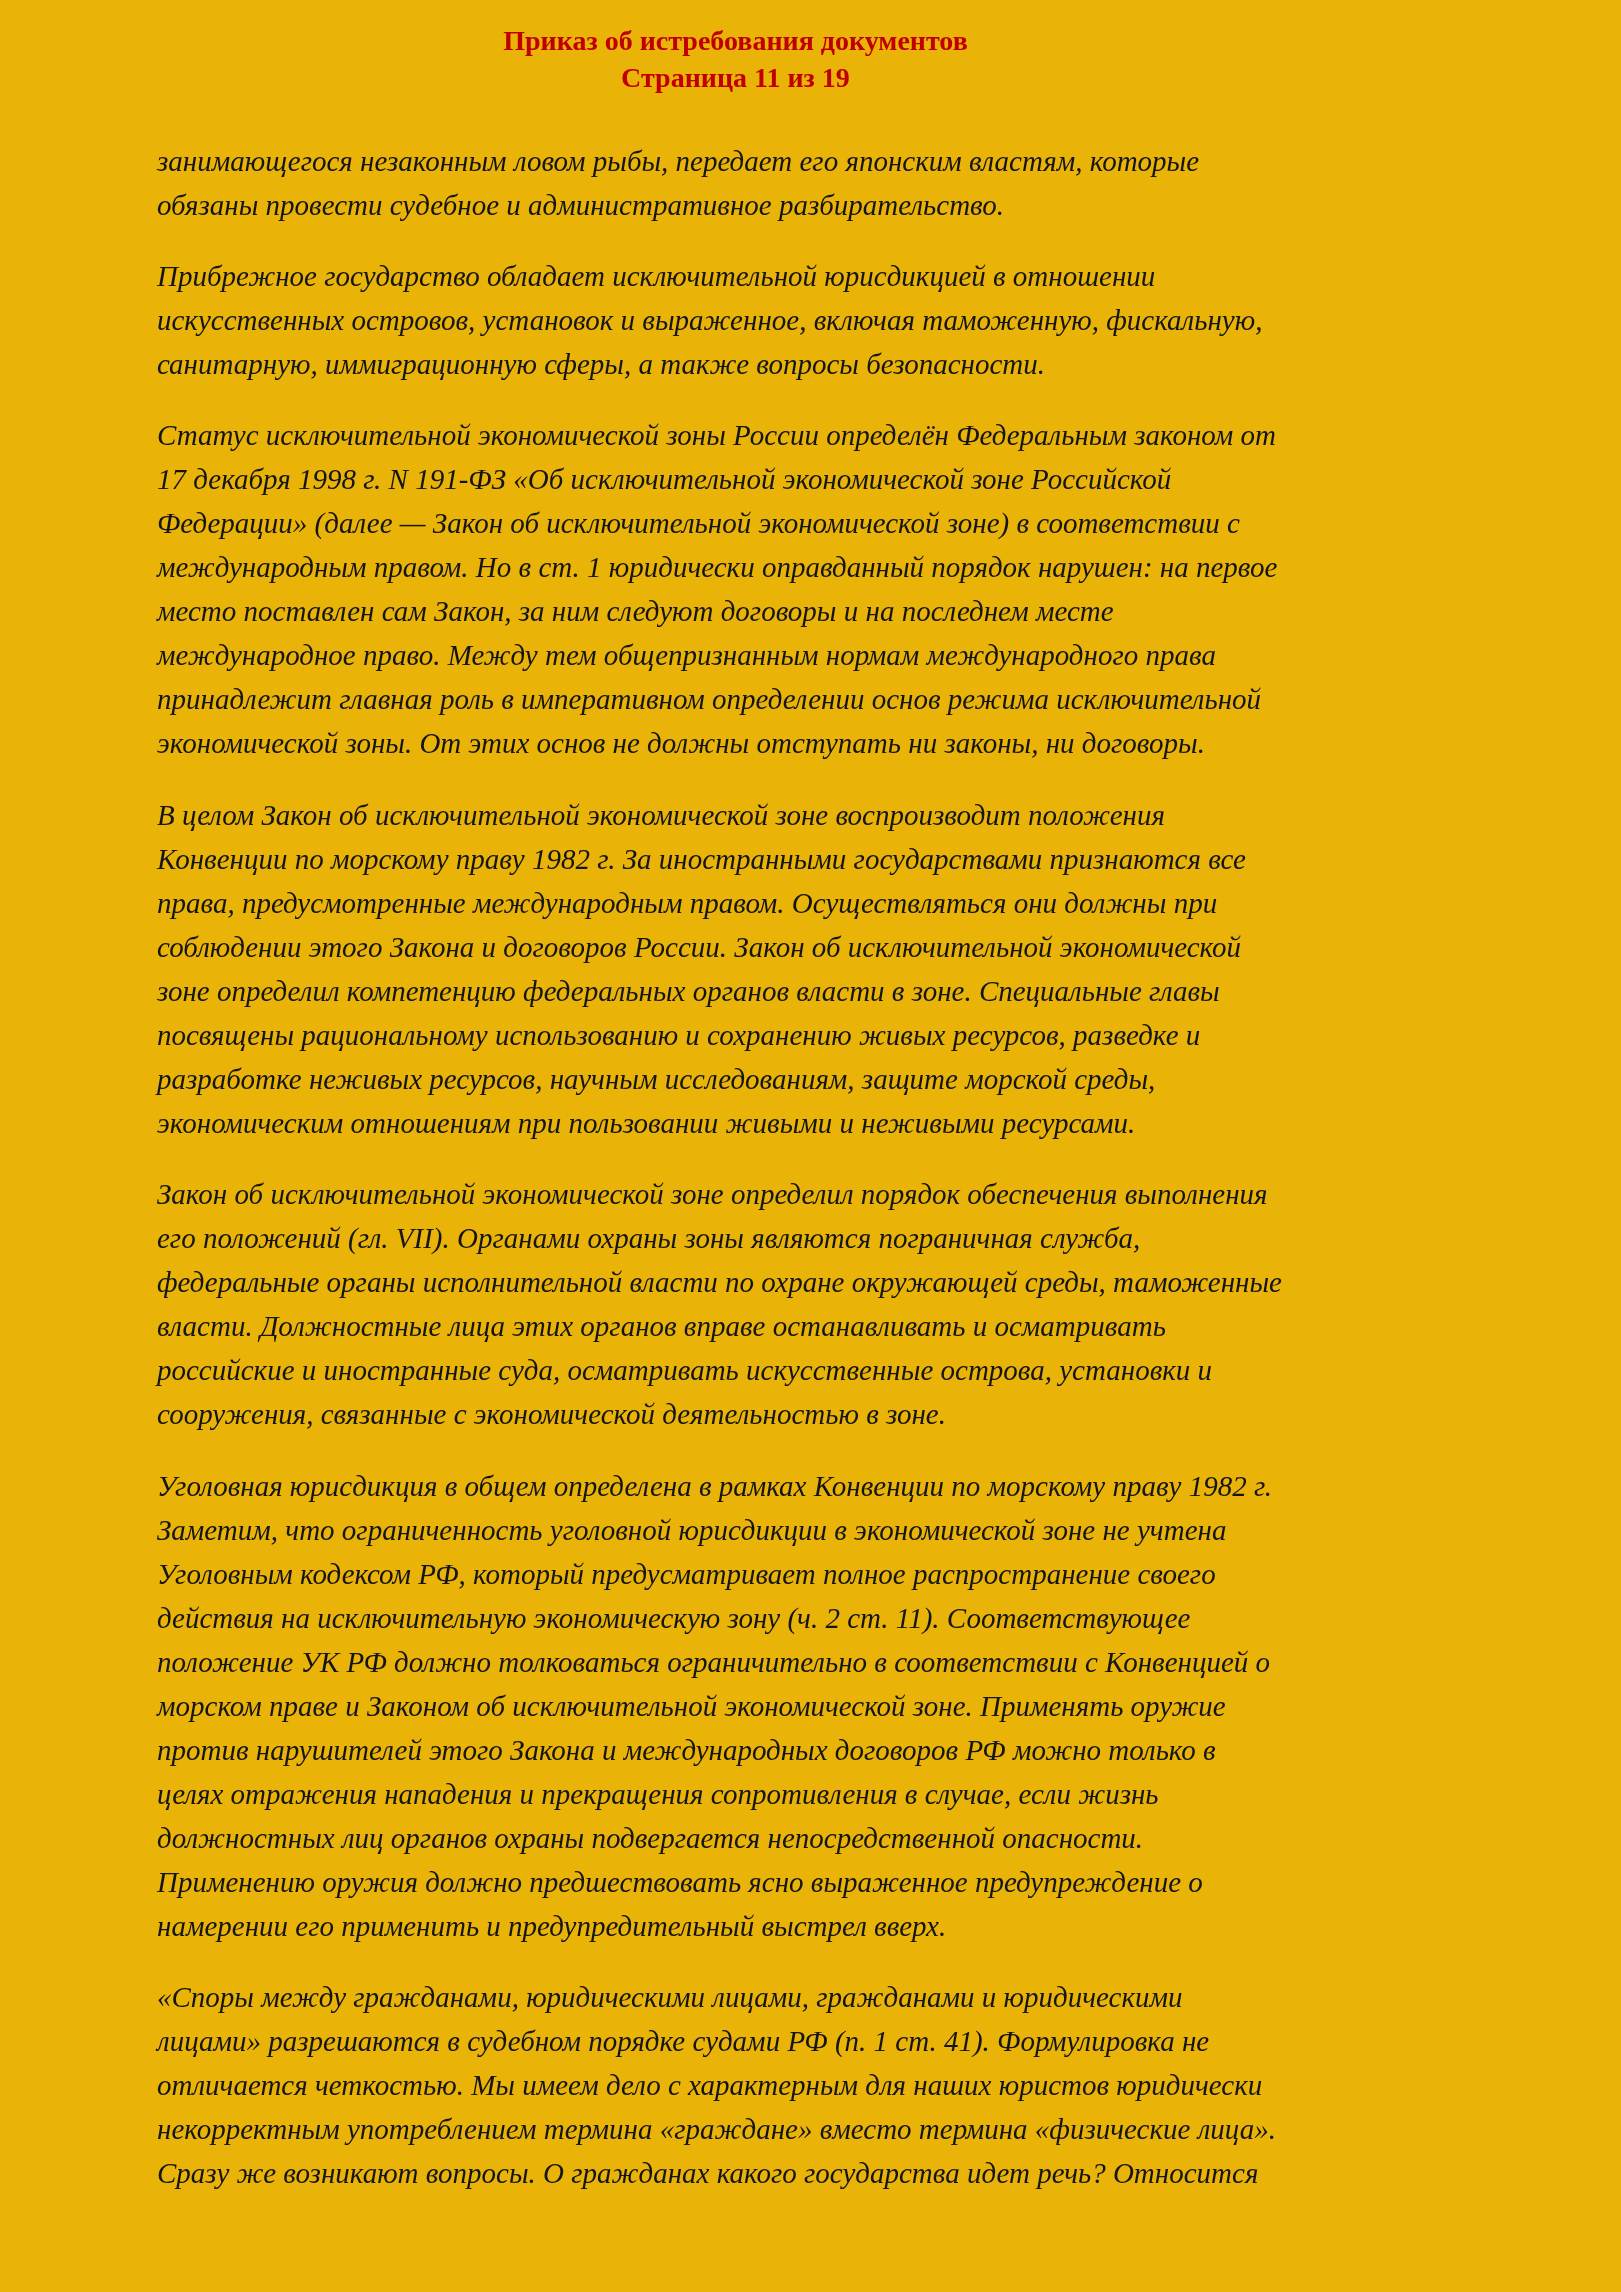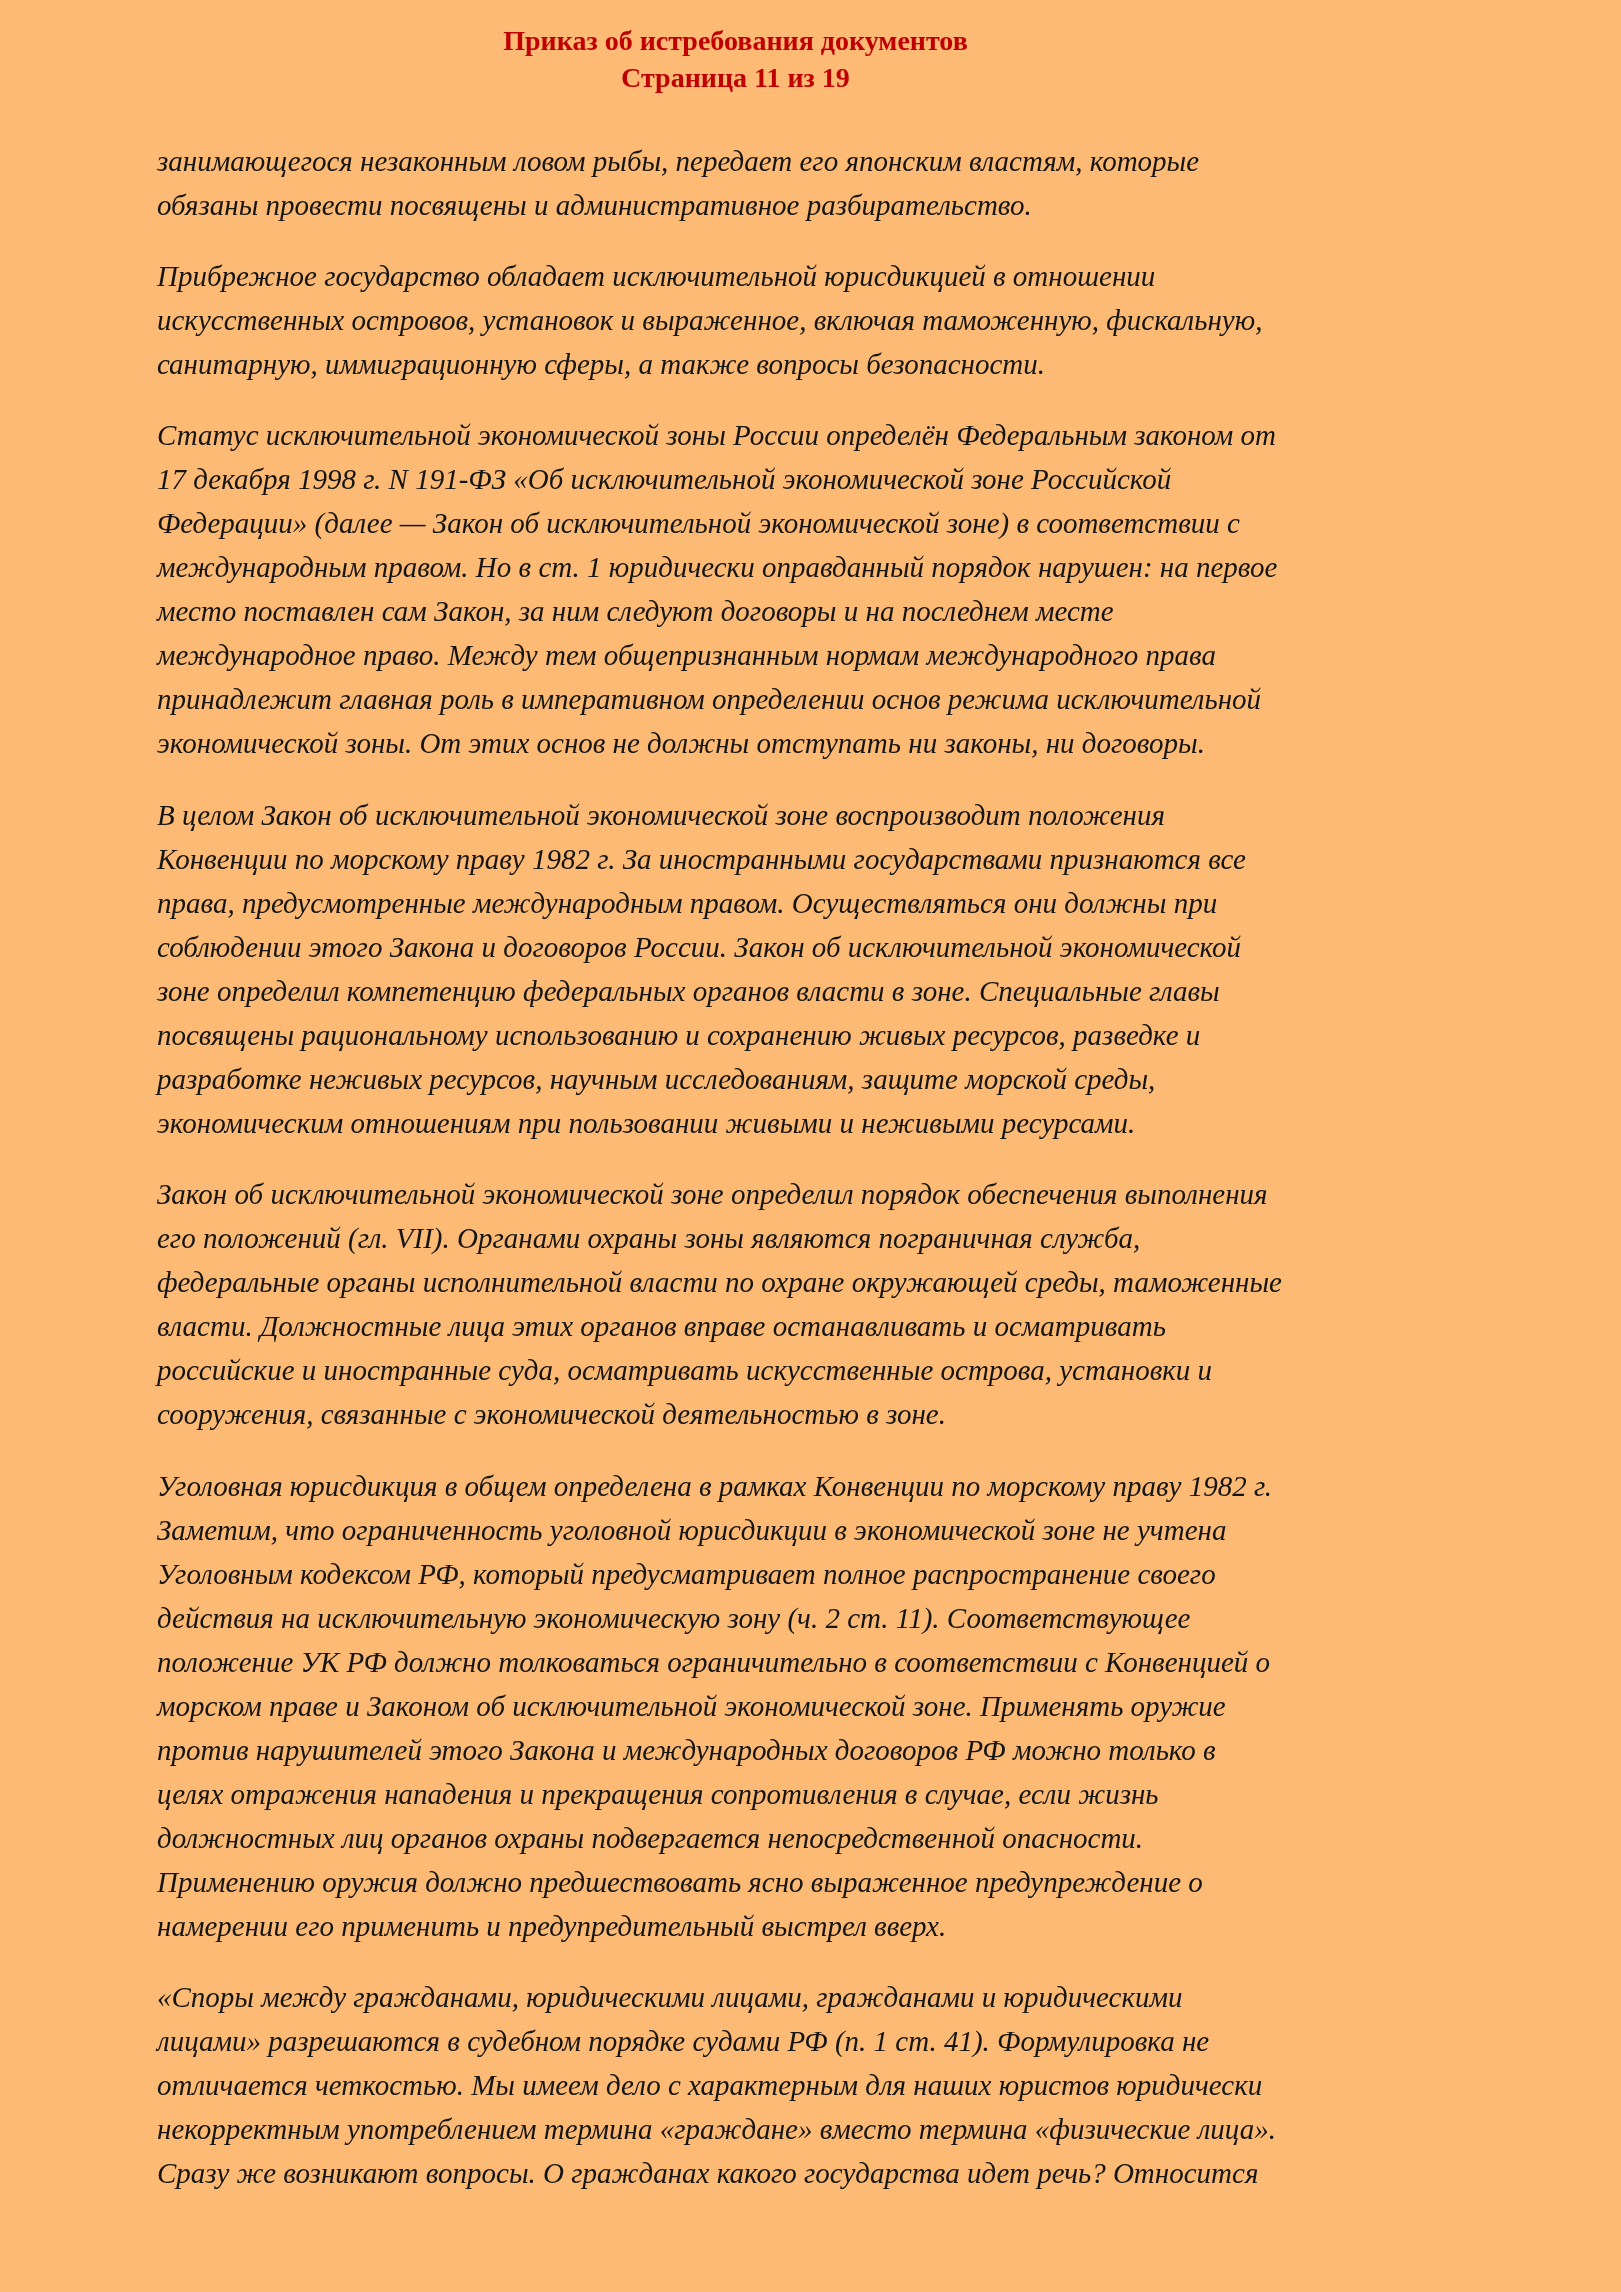--- a/index.html
+++ b/index.html
@@ -11,21 +11,21 @@
     width: 1621px;
     height: 2293px;
     overflow: hidden;
     font-family: "Liberation Serif", "DejaVu Serif", serif;
   }
   .page {
     box-sizing: border-box;
     width: 1621px;
     height: 2293px;
     padding: 21.6px 118px 0 157px;
-    background: #fdba74;
+    background: #eab308;
   }
   .doc-header {
     text-align: center;
     color: #c00000;
     font-weight: bold;
     font-style: normal;
     font-size: 28px;
     line-height: 37px;
     width: 1157px;
     margin: 0 auto 0 0;
@@ -48,21 +48,21 @@
 
 <div class="page">
 
   <header class="doc-header" style="color: rgb(192, 0, 0);">
     <div>Приказ об истребования документов</div>
     <div>Страница 11 из 19</div>
   </header>
 
   <main class="doc-body">
     <p>занимающегося незаконным ловом рыбы, передает его японским властям, которые
-обязаны провести посвящены и административное разбирательство.</p>
+обязаны провести судебное и административное разбирательство.</p>
     <p>Прибрежное государство обладает исключительной юрисдикцией в отношении
 искусственных островов, установок и выраженное, включая таможенную, фискальную,
 санитарную, иммиграционную сферы, а также вопросы безопасности.</p>
     <p>Статус исключительной экономической зоны России определён Федеральным законом от
 17 декабря 1998 г. N 191-ФЗ «Об исключительной экономической зоне Российской
 Федерации» (далее — Закон об исключительной экономической зоне) в соответствии с
 международным правом. Но в ст. 1 юридически оправданный порядок нарушен: на первое
 место поставлен сам Закон, за ним следуют договоры и на последнем месте
 международное право. Между тем общепризнанным нормам международного права
 принадлежит главная роль в императивном определении основ режима исключительной

